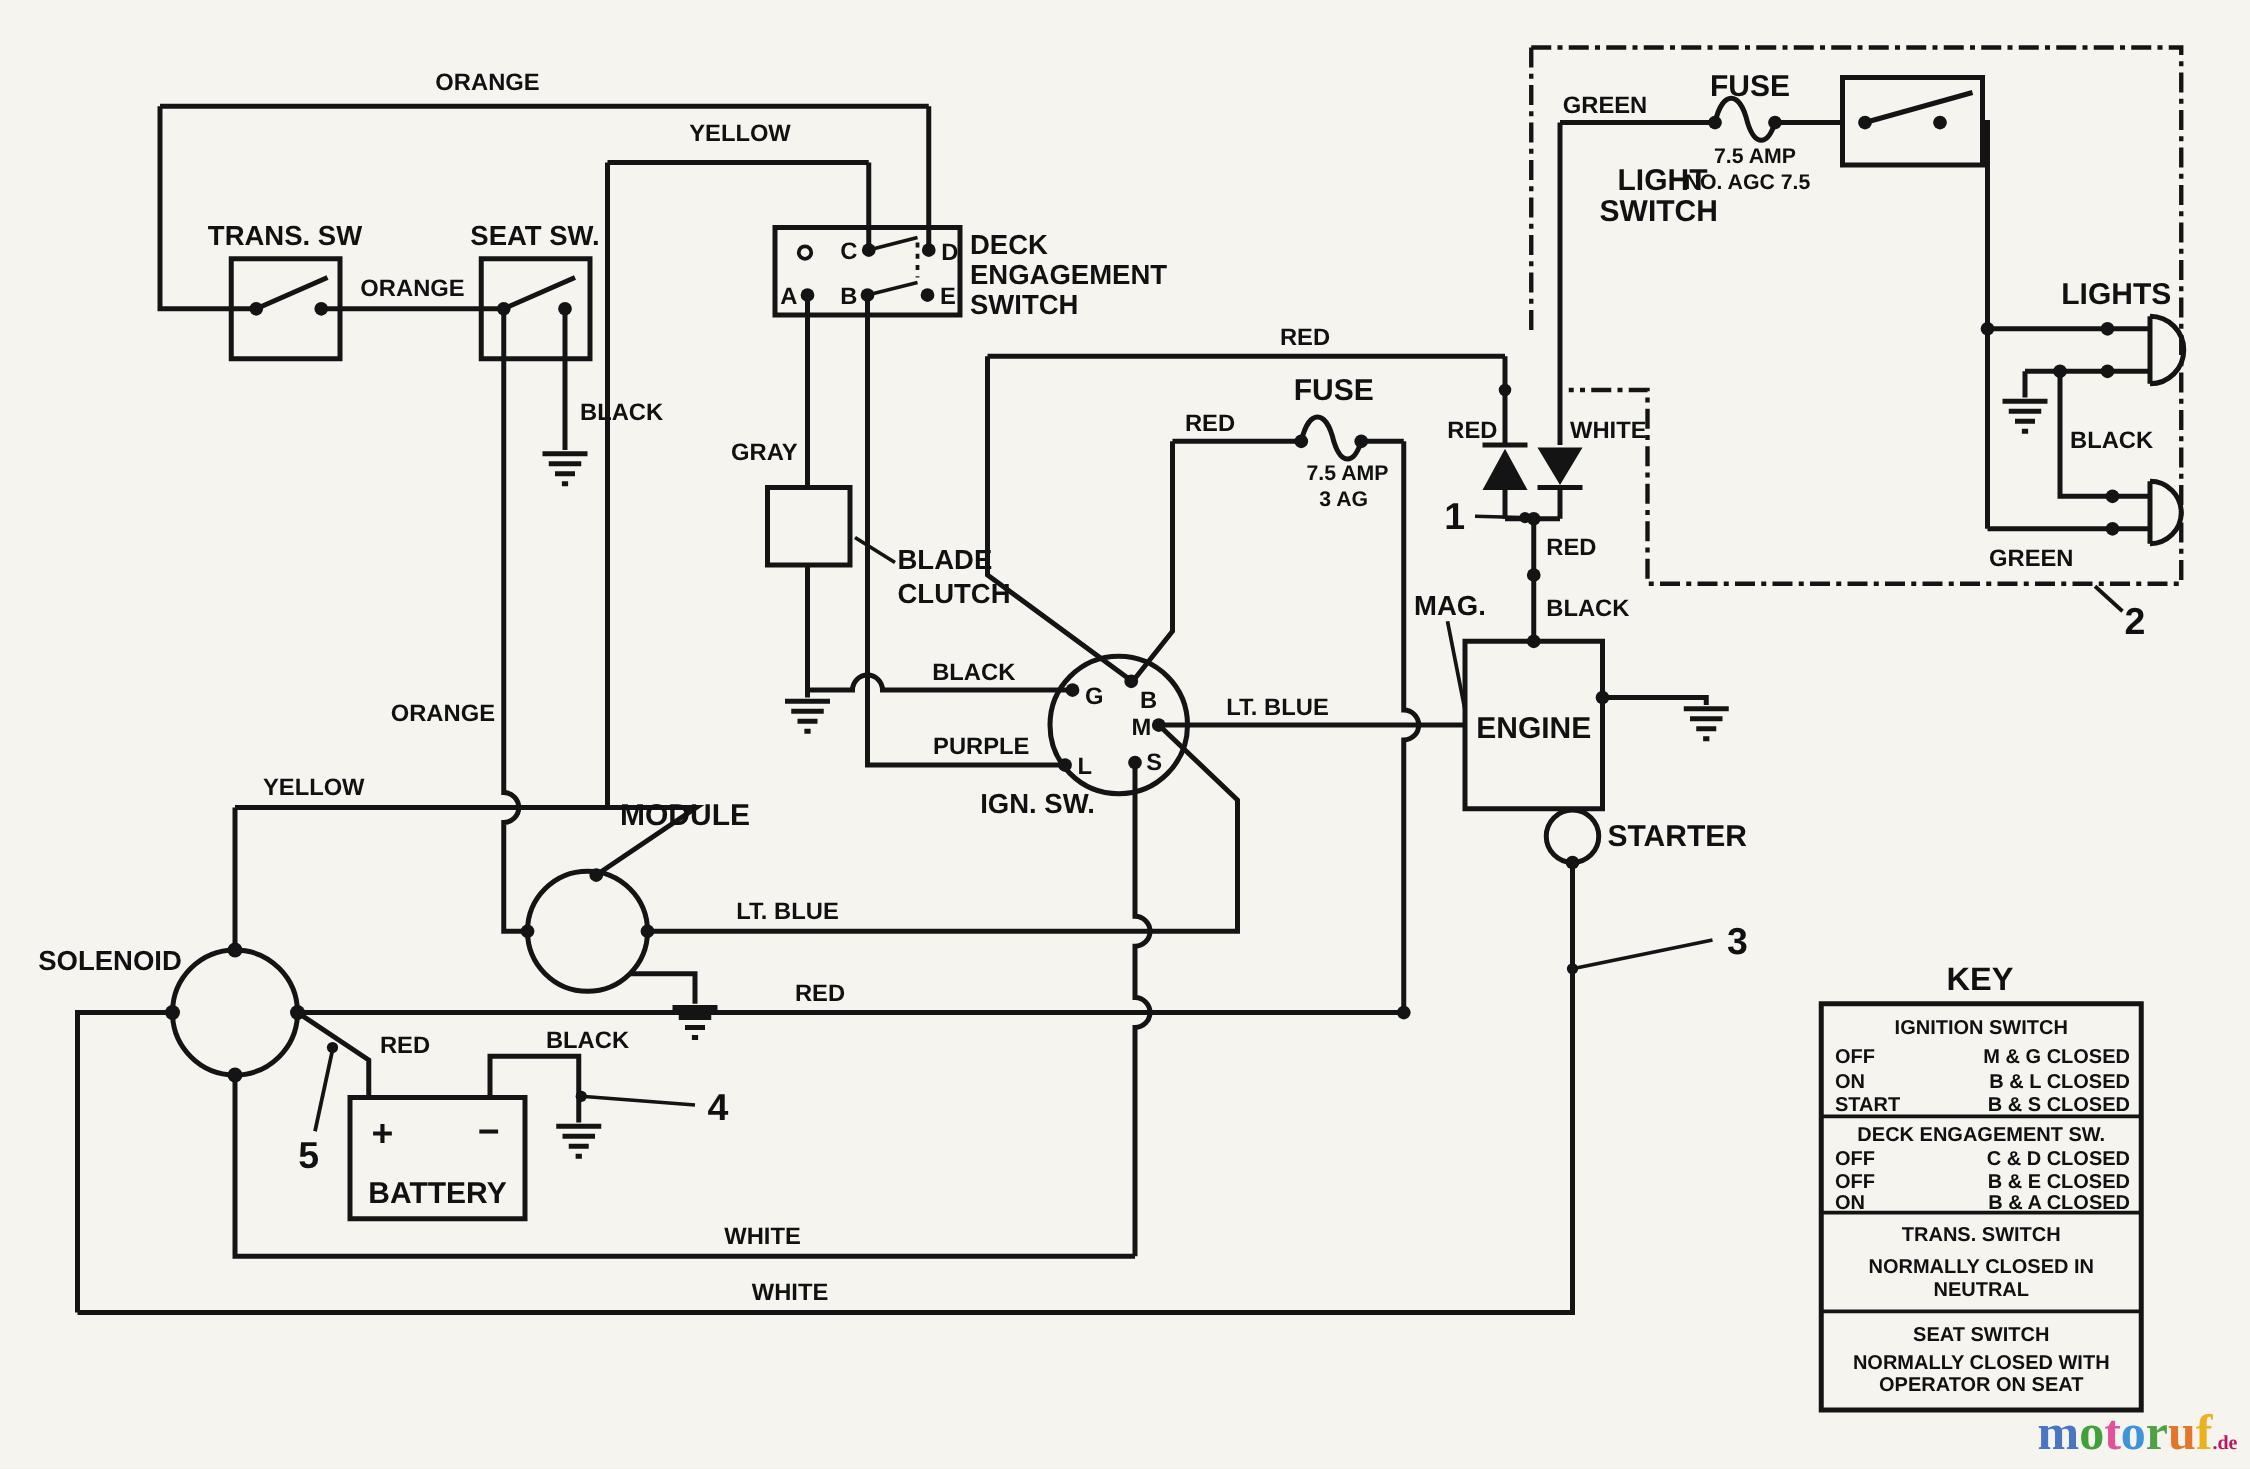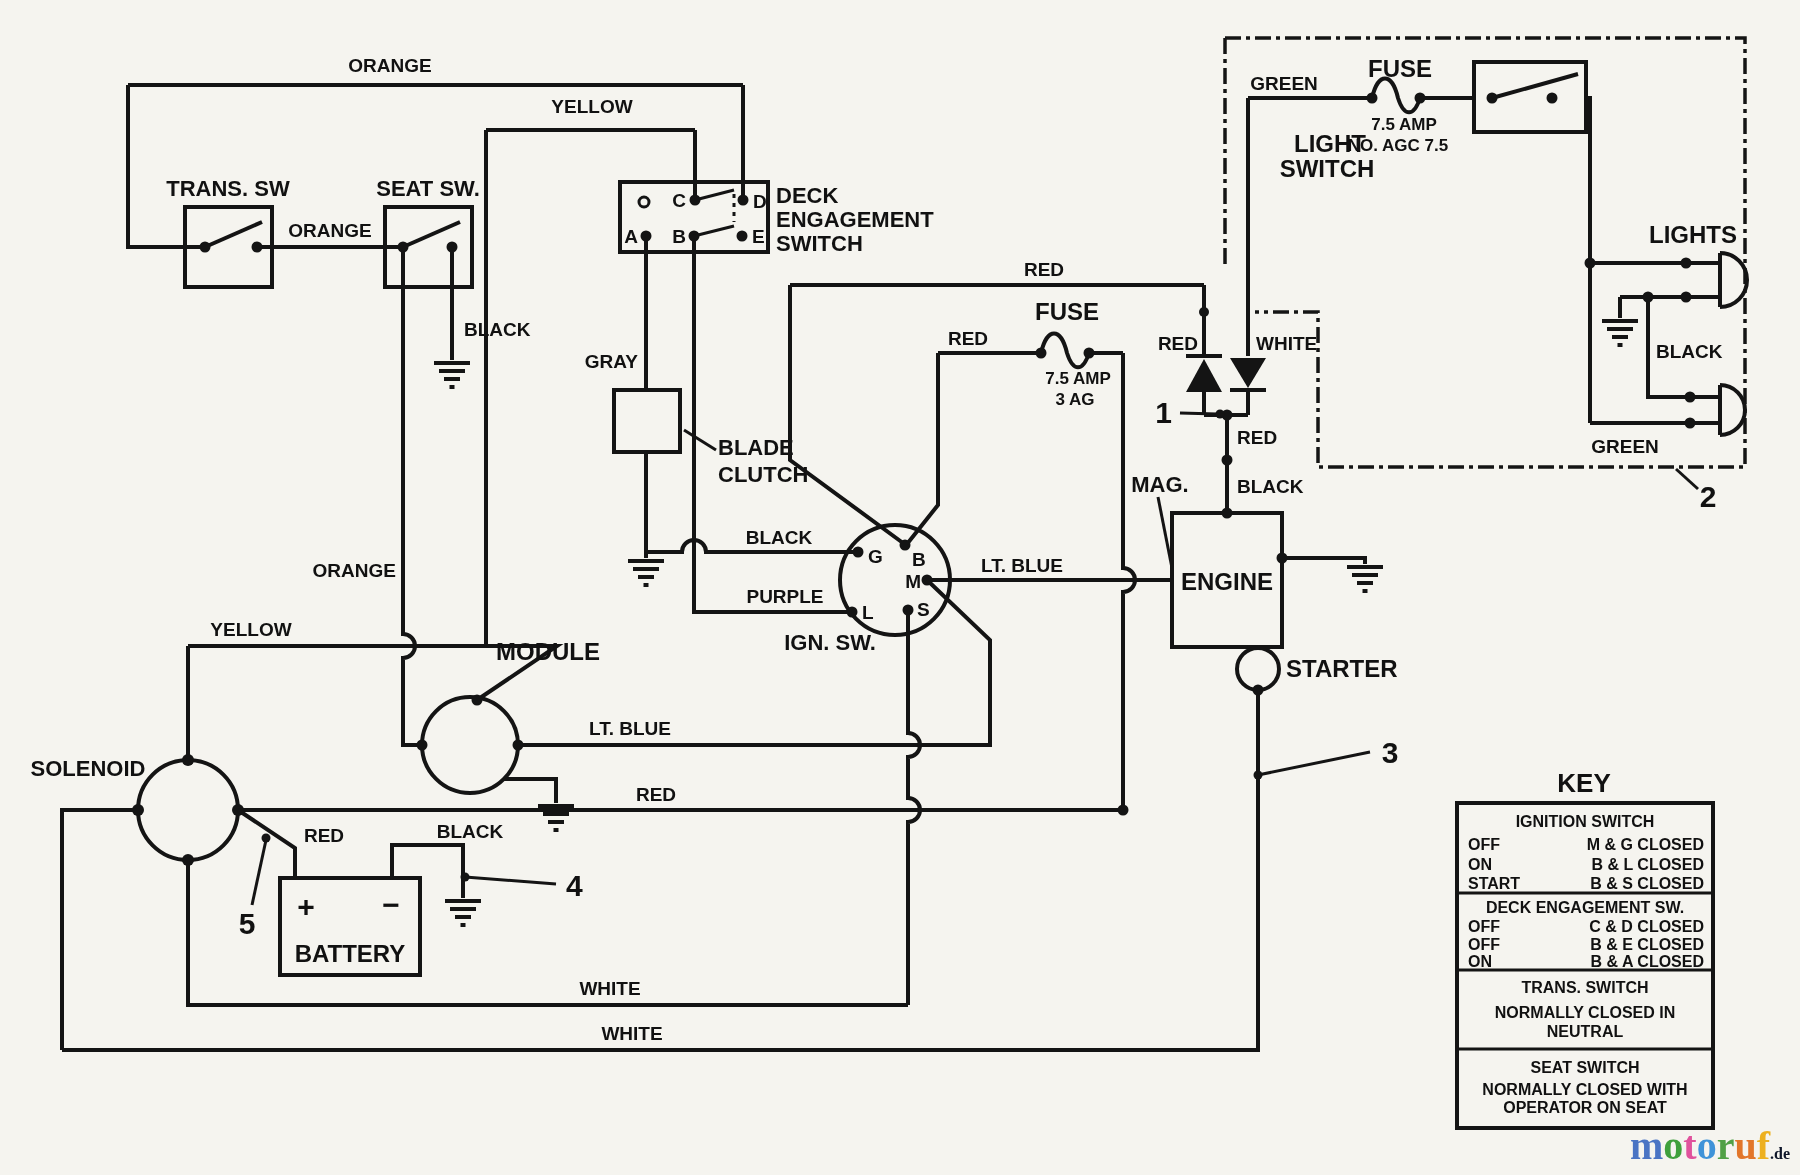--- a/index.html
+++ b/index.html
@@ -19,21 +19,21 @@
   .big{font-size:24px;}
   .term{font-size:19px;}
   .tiny{font-size:17px;}
   .num{font-size:30px;}
   .keyt{font-size:16px;}
   .keytitle{font-size:26px;}
   .mid{text-anchor:middle;}
   .end{text-anchor:end;}
   #logo{position:absolute;left:1630px;top:1122px;font-family:"Liberation Serif", serif;
         font-weight:bold;font-size:40px;letter-spacing:0;}
-  #logo .suffix{font-size:16px;color:#0f172a;font-weight:bold;}
+  #logo .suffix{font-size:16px;color:#be185d;font-weight:bold;}
 </style>
 </head>
 <body>
 
 <div class="stage">
 <svg width="1800" height="1175" viewBox="0 0 1800 1175">
 
   <defs>
     <g id="gnd" stroke="#141414" stroke-width="4">
       <line x1="-18" y1="0" x2="18" y2="0"></line>

